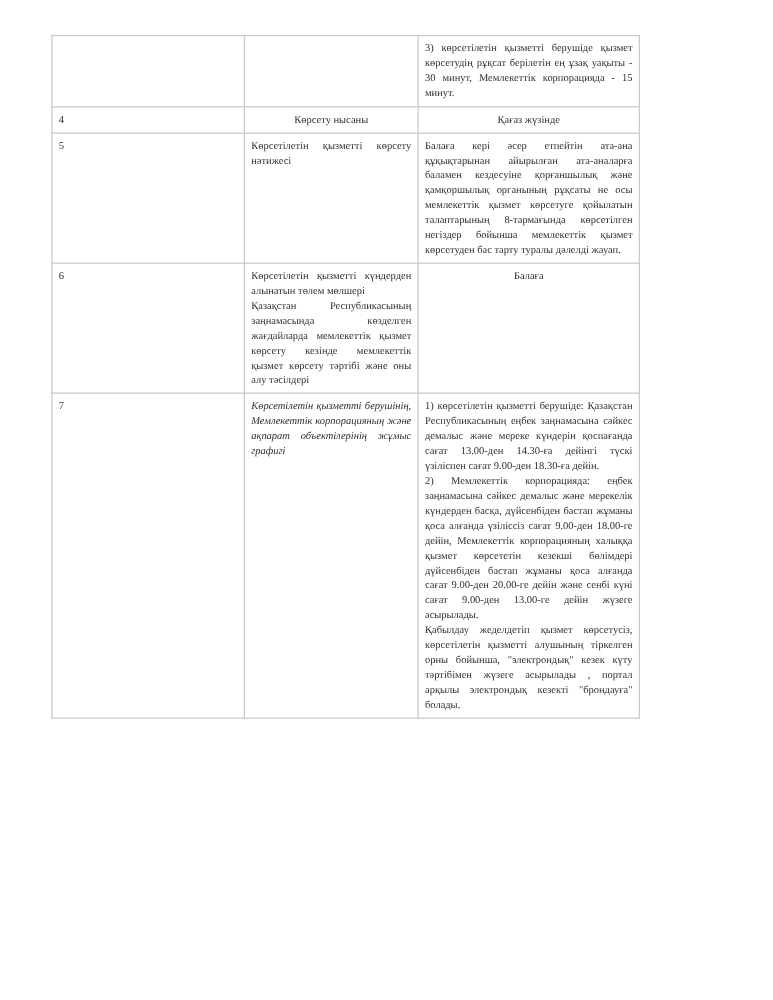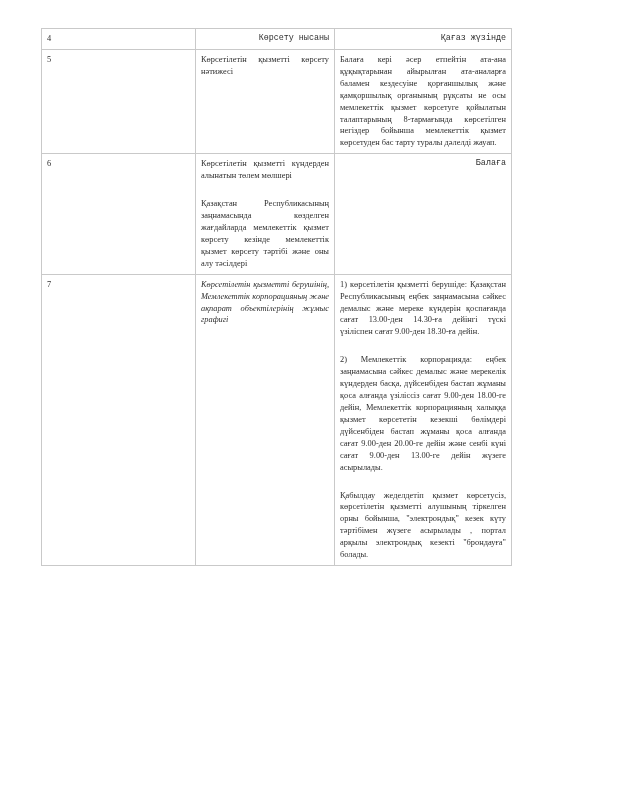--- a/index.html
+++ b/index.html
@@ -47,47 +47,53 @@
   .mid-cell {
     text-align: justify;
     text-justify: inter-word;
   }
   .val-cell {
     text-align: justify;
     text-justify: inter-word;
   }
   .val-cell.plain,
   .mid-cell.plain {
-    text-align: right;
-    font-family: Liberation Mono, monospace;
+    text-align: center;
   }
   p.para {
     margin: 0;
     padding: 0;
   }
   p.para + p.para {
-    margin-top: 16px;
+    margin-top: 0px;
   }
   .pad-top-55 { padding-top: 55px; }
   .pad-top-220 { padding-top: 222px; font-style: italic; }
   .pad-top-236 { padding-top: 236px; }
 </style>
 </head>
 <body>
 
 <div class="page">
 
   <table class="doc-table">
     <colgroup>
       <col class="c-num">
       <col class="c-name">
       <col class="c-value">
     </colgroup>
     <tbody>
 
+      <tr>
+        <td class="num-cell"></td>
+        <td class="mid-cell"></td>
+        <td class="val-cell">
+          <p class="para">3) көрсетілетін қызметті берушіде қызмет көрсетудің рұқсат берілетін ең ұзақ уақыты - 30 минут, Мемлекеттік корпорацияда - 15 минут.</p>
+        </td>
+      </tr>
 
       <tr>
         <td class="num-cell">4</td>
         <td class="mid-cell plain">Көрсету нысаны</td>
         <td class="val-cell plain">
           <p class="para">Қағаз жүзінде</p>
         </td>
       </tr>
 
       <tr>

